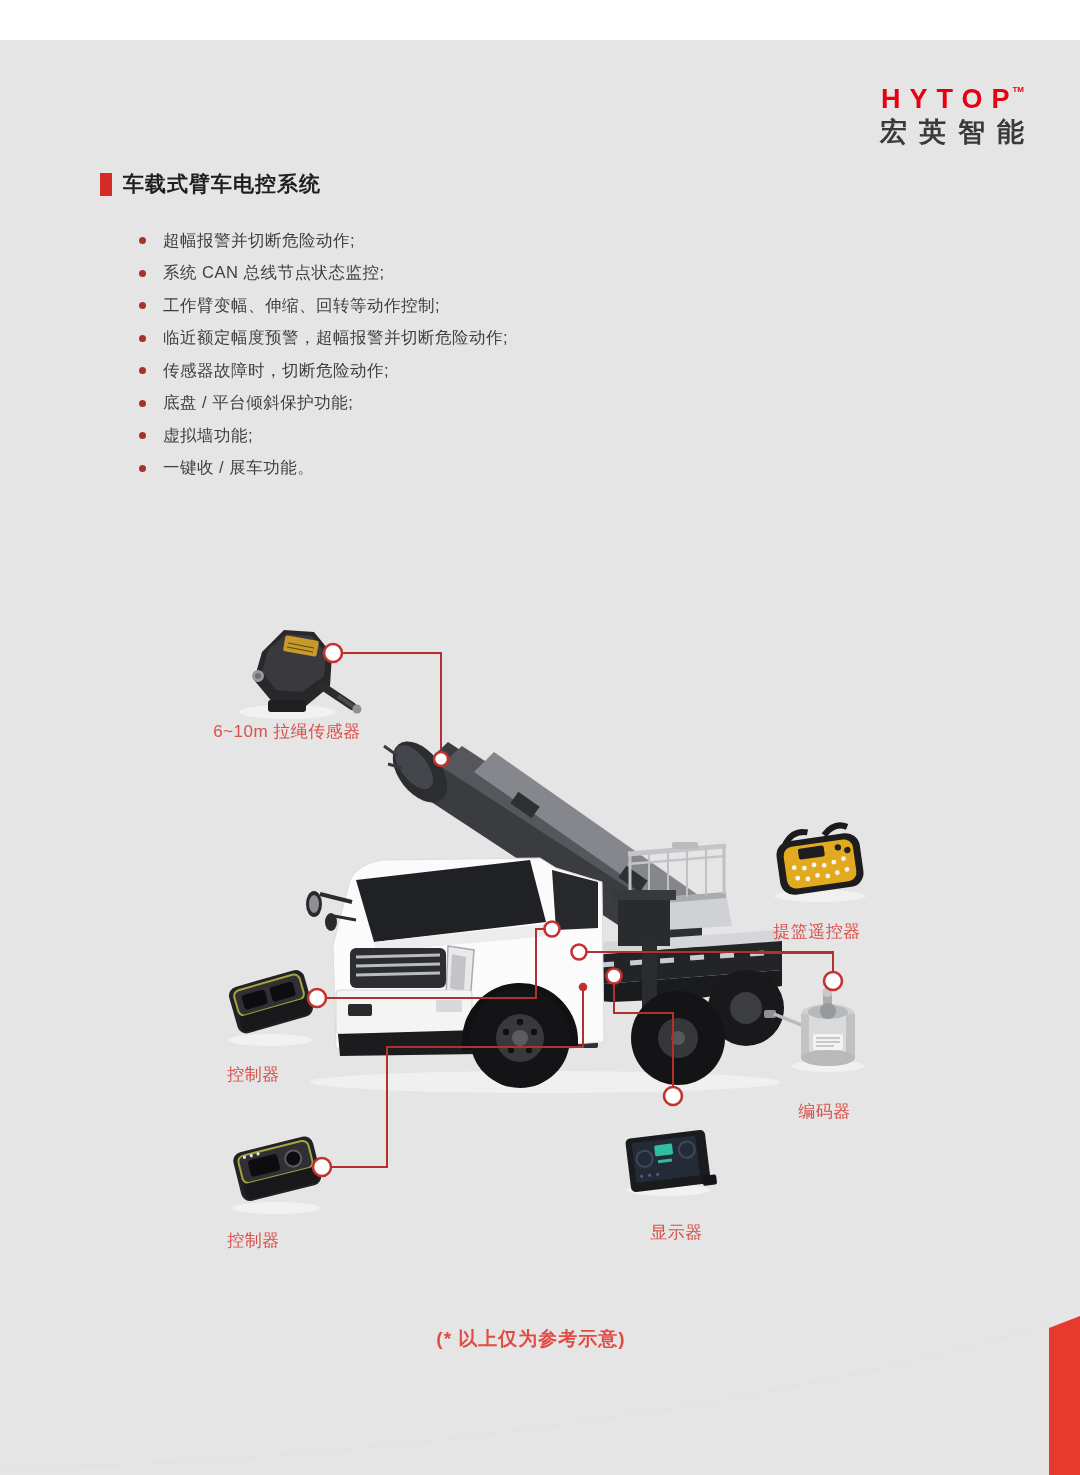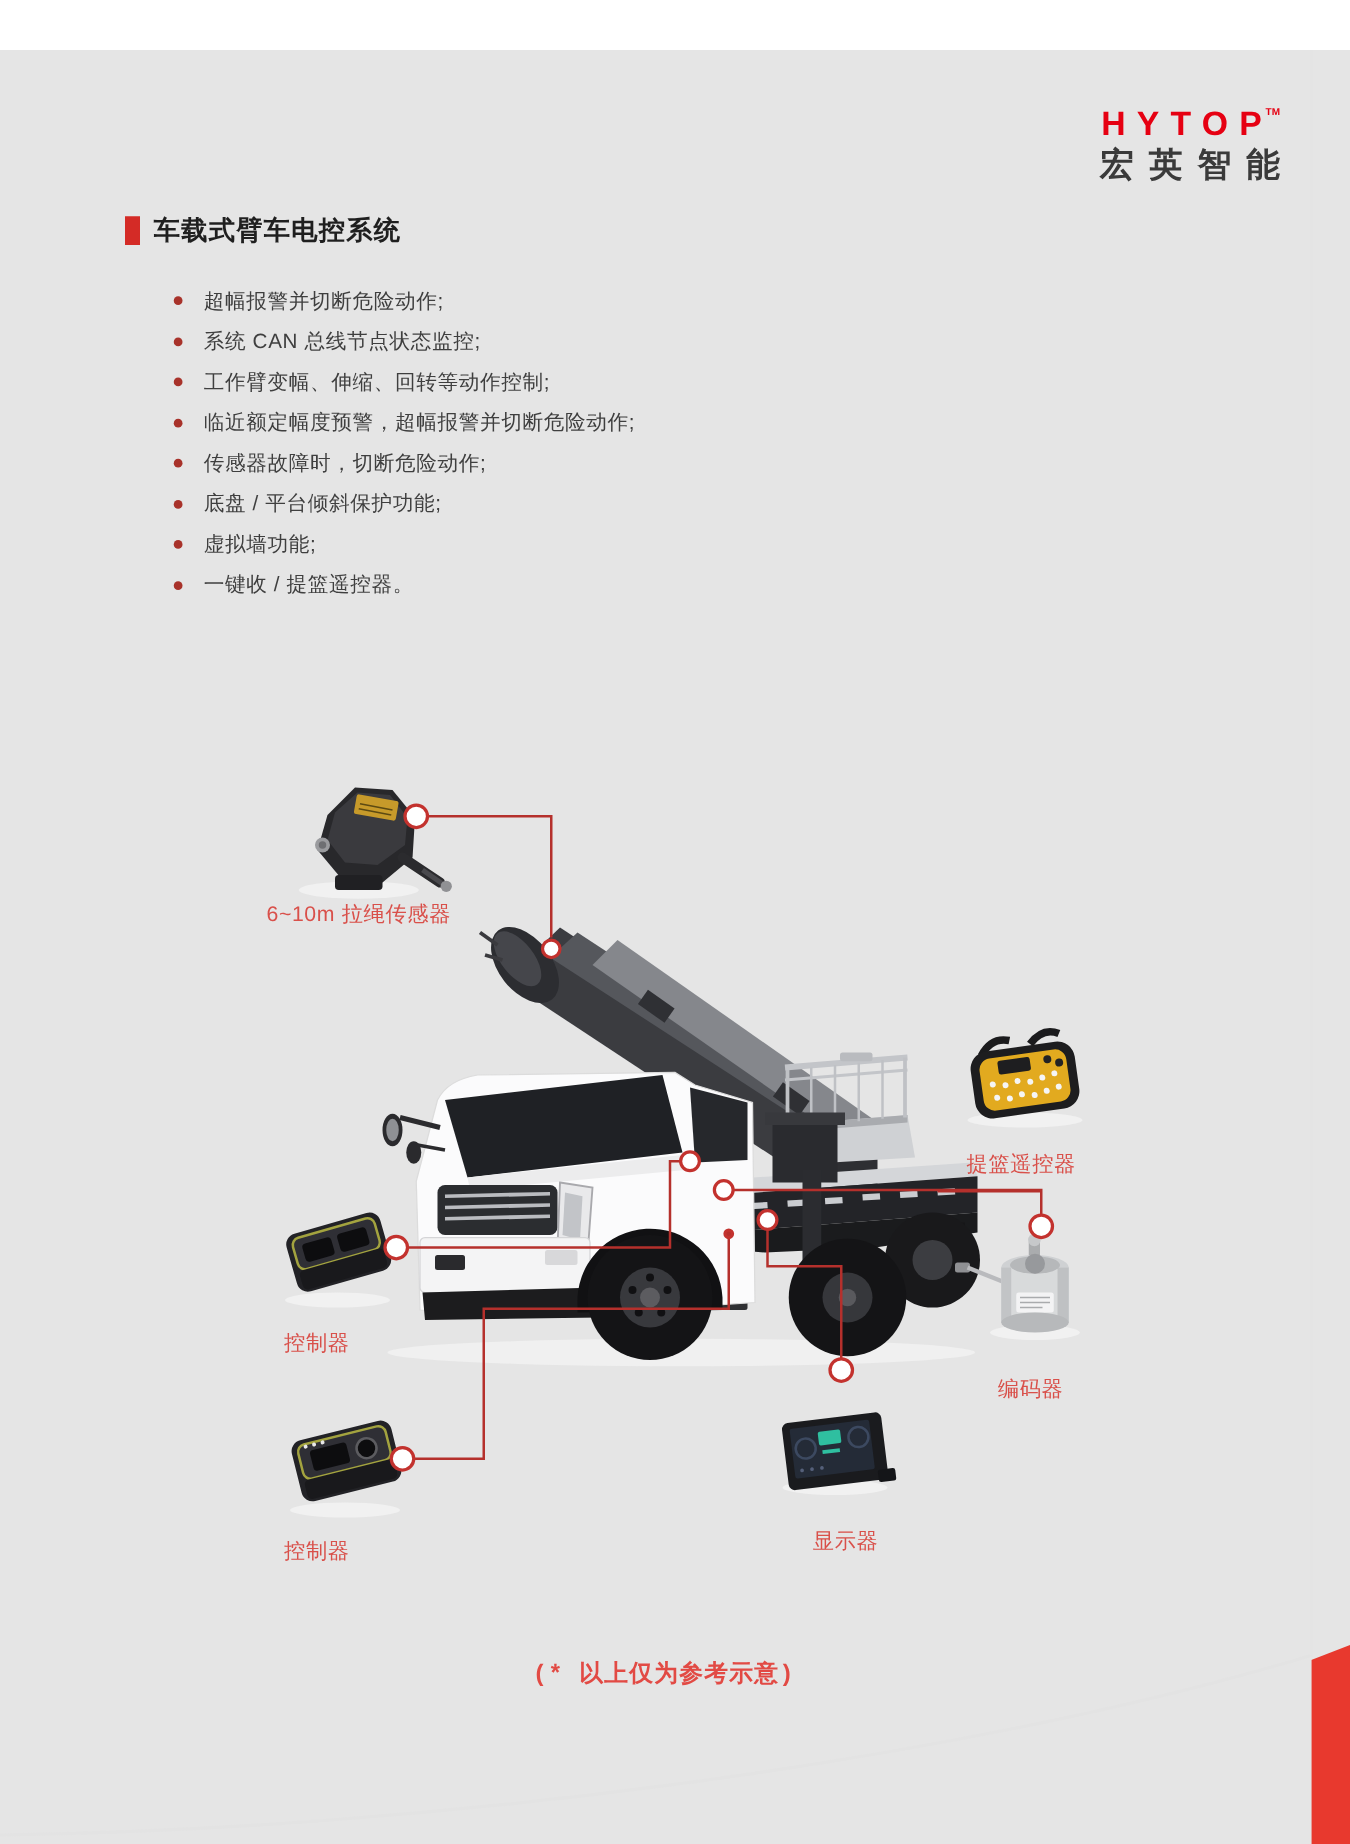--- a/index.html
+++ b/index.html
@@ -26,21 +26,21 @@
   
   .dlabel{position:absolute;font-size:17px;font-weight:400;color:#d9504a;text-align:center;letter-spacing:0.5px;}
   .lbl-rope{left:203px;top:680px;width:168px;}
   .lbl-remote{left:757px;top:880px;width:120px;}
   .lbl-ctrl1{left:196px;top:1023px;width:115px;}
   .lbl-encoder{left:767px;top:1060px;width:115px;}
   .lbl-ctrl2{left:196px;top:1189px;width:115px;}
   .lbl-display{left:619px;top:1181px;width:115px;}
 
   .footnote{position:absolute;left:0;top:1286px;width:1062px;text-align:center;
-            font-size:19px;font-weight:700;color:#e24a44;letter-spacing:1px;font-family:Liberation Mono, monospace;}
+            font-size:19px;font-weight:700;color:#e24a44;letter-spacing:1px;}
 
   
   .vline{position:absolute;left:1048px;top:0;width:2px;height:1284px;background:#e4e4e4;}
   .redband{position:absolute;left:1049px;top:1276px;width:31px;height:199px;background:#e8392e;
            clip-path:polygon(0 12px,100% 0,100% 100%,0 100%);}
   svg.decor{position:absolute;left:0;top:0;}
 </style>
 </head>
 <body>
 
@@ -331,21 +331,21 @@
       </li>
 
 
       <li class="feature">
         <span class="dot"></span>
         <span class="ftext">虚拟墙功能;</span>
       </li>
 
       <li class="feature">
         <span class="dot"></span>
-        <span class="ftext">一键收 / 提篮遥控器。</span>
+        <span class="ftext">一键收 / 展车功能。</span>
       </li>
     </ul>
 
   <div class="dlabel lbl-rope">6~10m 拉绳传感器</div>
   <div class="dlabel lbl-remote">提篮遥控器</div>
   <div class="dlabel lbl-ctrl1">控制器</div>
   <div class="dlabel lbl-encoder">编码器</div>
   <div class="dlabel lbl-ctrl2">控制器</div>
   <div class="dlabel lbl-display">显示器</div>
 

